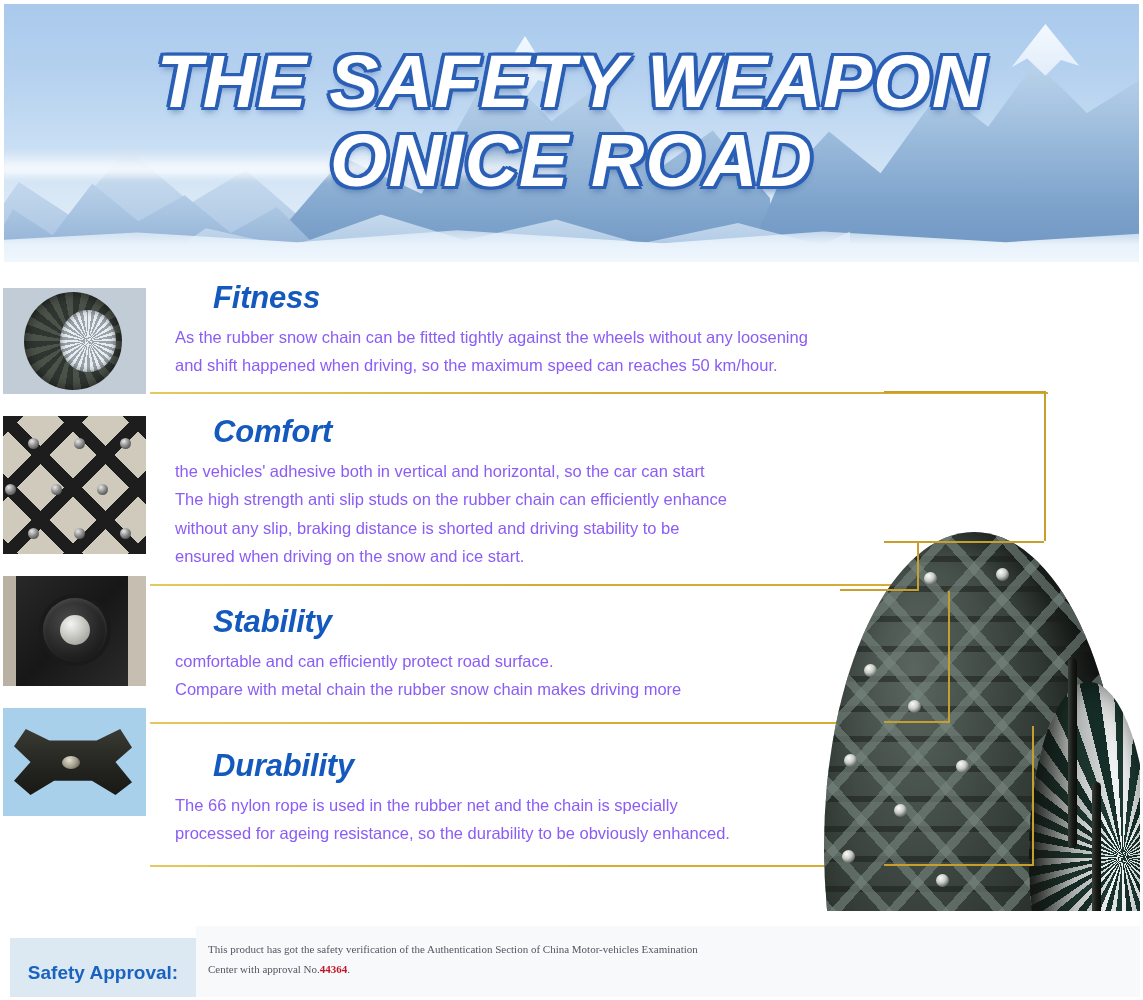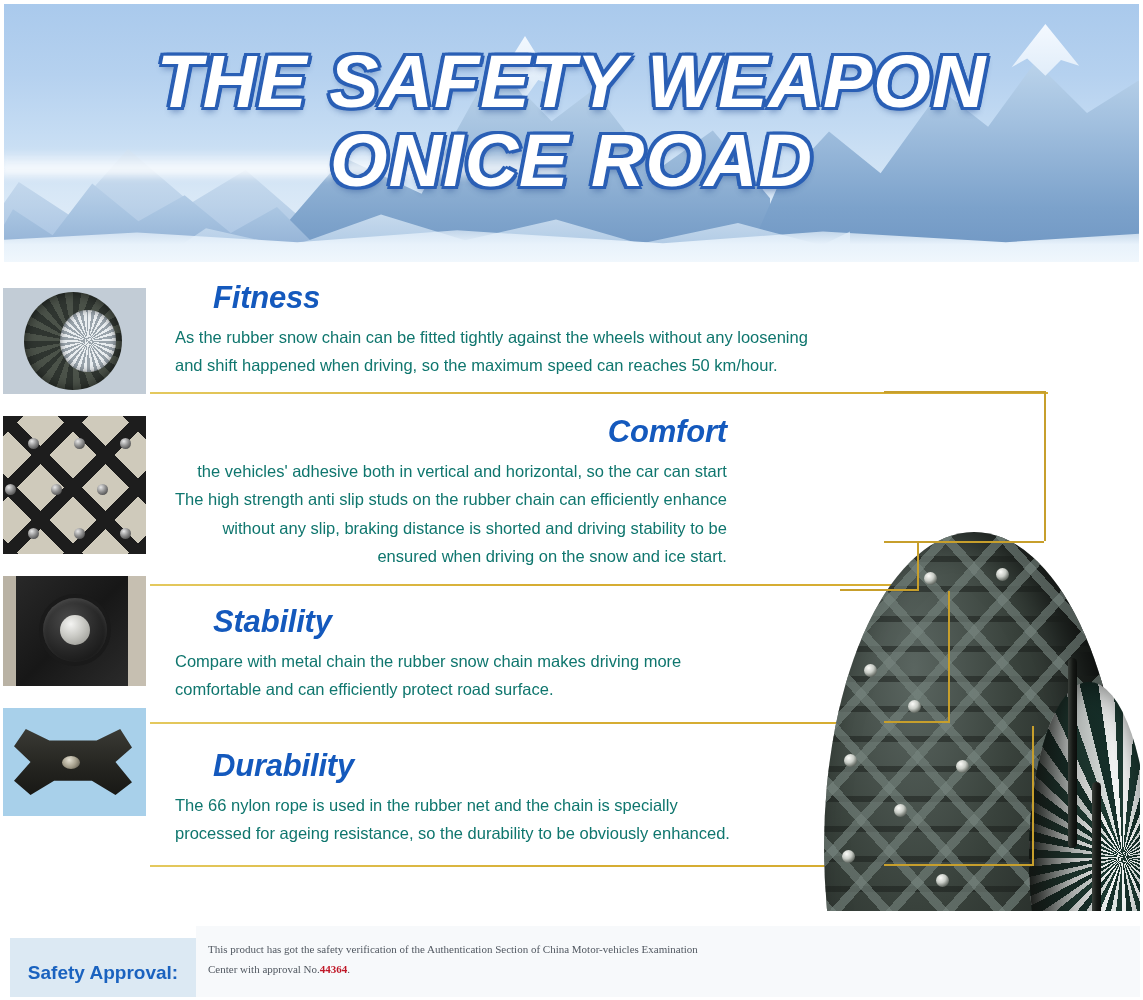--- a/index.html
+++ b/index.html
@@ -268,21 +268,21 @@
     font-size: 31px;
     color: #1459bd;
     letter-spacing: -0.2px;
     text-shadow: 1px 1px 0 rgba(255,255,255,.9);
     margin-bottom: 7px;
     margin-left: 38px;
   }
   .feature-body {
     font-family: "Liberation Sans", sans-serif;
     font-size: 16.5px;
-    color: #0f766e;
+    color: #8b5cf6;
     line-height: 1.72;
     max-width: 720px;
   }
   .feature-body .bline { display: block; white-space: nowrap; }
 
   
   #hero-tire {
     position: absolute;
     left: 806px; top: 266px;
     width: 337px; height: 645px;
@@ -500,38 +500,38 @@
         <div class="feature-title">Fitness</div>
         <div class="feature-body">
           <span class="bline">As the rubber snow chain can be fitted tightly against the wheels without any loosening</span>
           <span class="bline">and shift happened when driving, so the maximum speed can reaches 50 km/hour.</span>
         </div>
       </div>
       <div class="divider" style="top:126px; width:898px;"></div>
     </div>
 
     <div class="feature-row">
-      <div class="feature-text" style="top:148px;text-align:right;">
+      <div class="feature-text" style="top:148px;">
         <div class="feature-title">Comfort</div>
         <div class="feature-body">
           <span class="bline">the vehicles' adhesive both in vertical and horizontal, so the car can start</span>
           <span class="bline">The high strength anti slip studs on the rubber chain can efficiently enhance</span>
           <span class="bline">without any slip, braking distance is shorted and driving stability to be</span>
           <span class="bline">ensured when driving on the snow and ice start.</span>
         </div>
       </div>
       <div class="divider" style="top:318px; width:768px;"></div>
     </div>
 
     <div class="feature-row">
       <div class="feature-text" style="top:338px;">
         <div class="feature-title">Stability</div>
         <div class="feature-body">
+          <span class="bline">comfortable and can efficiently protect road surface.</span>
           <span class="bline">Compare with metal chain the rubber snow chain makes driving more</span>
-          <span class="bline">comfortable and can efficiently protect road surface.</span>
         </div>
       </div>
       <div class="divider" style="top:456px; width:800px;"></div>
     </div>
 
     <div class="feature-row">
       <div class="feature-text" style="top:482px;">
         <div class="feature-title">Durability</div>
         <div class="feature-body">
           <span class="bline">The 66 nylon rope is used in the rubber net and the chain is specially</span>

